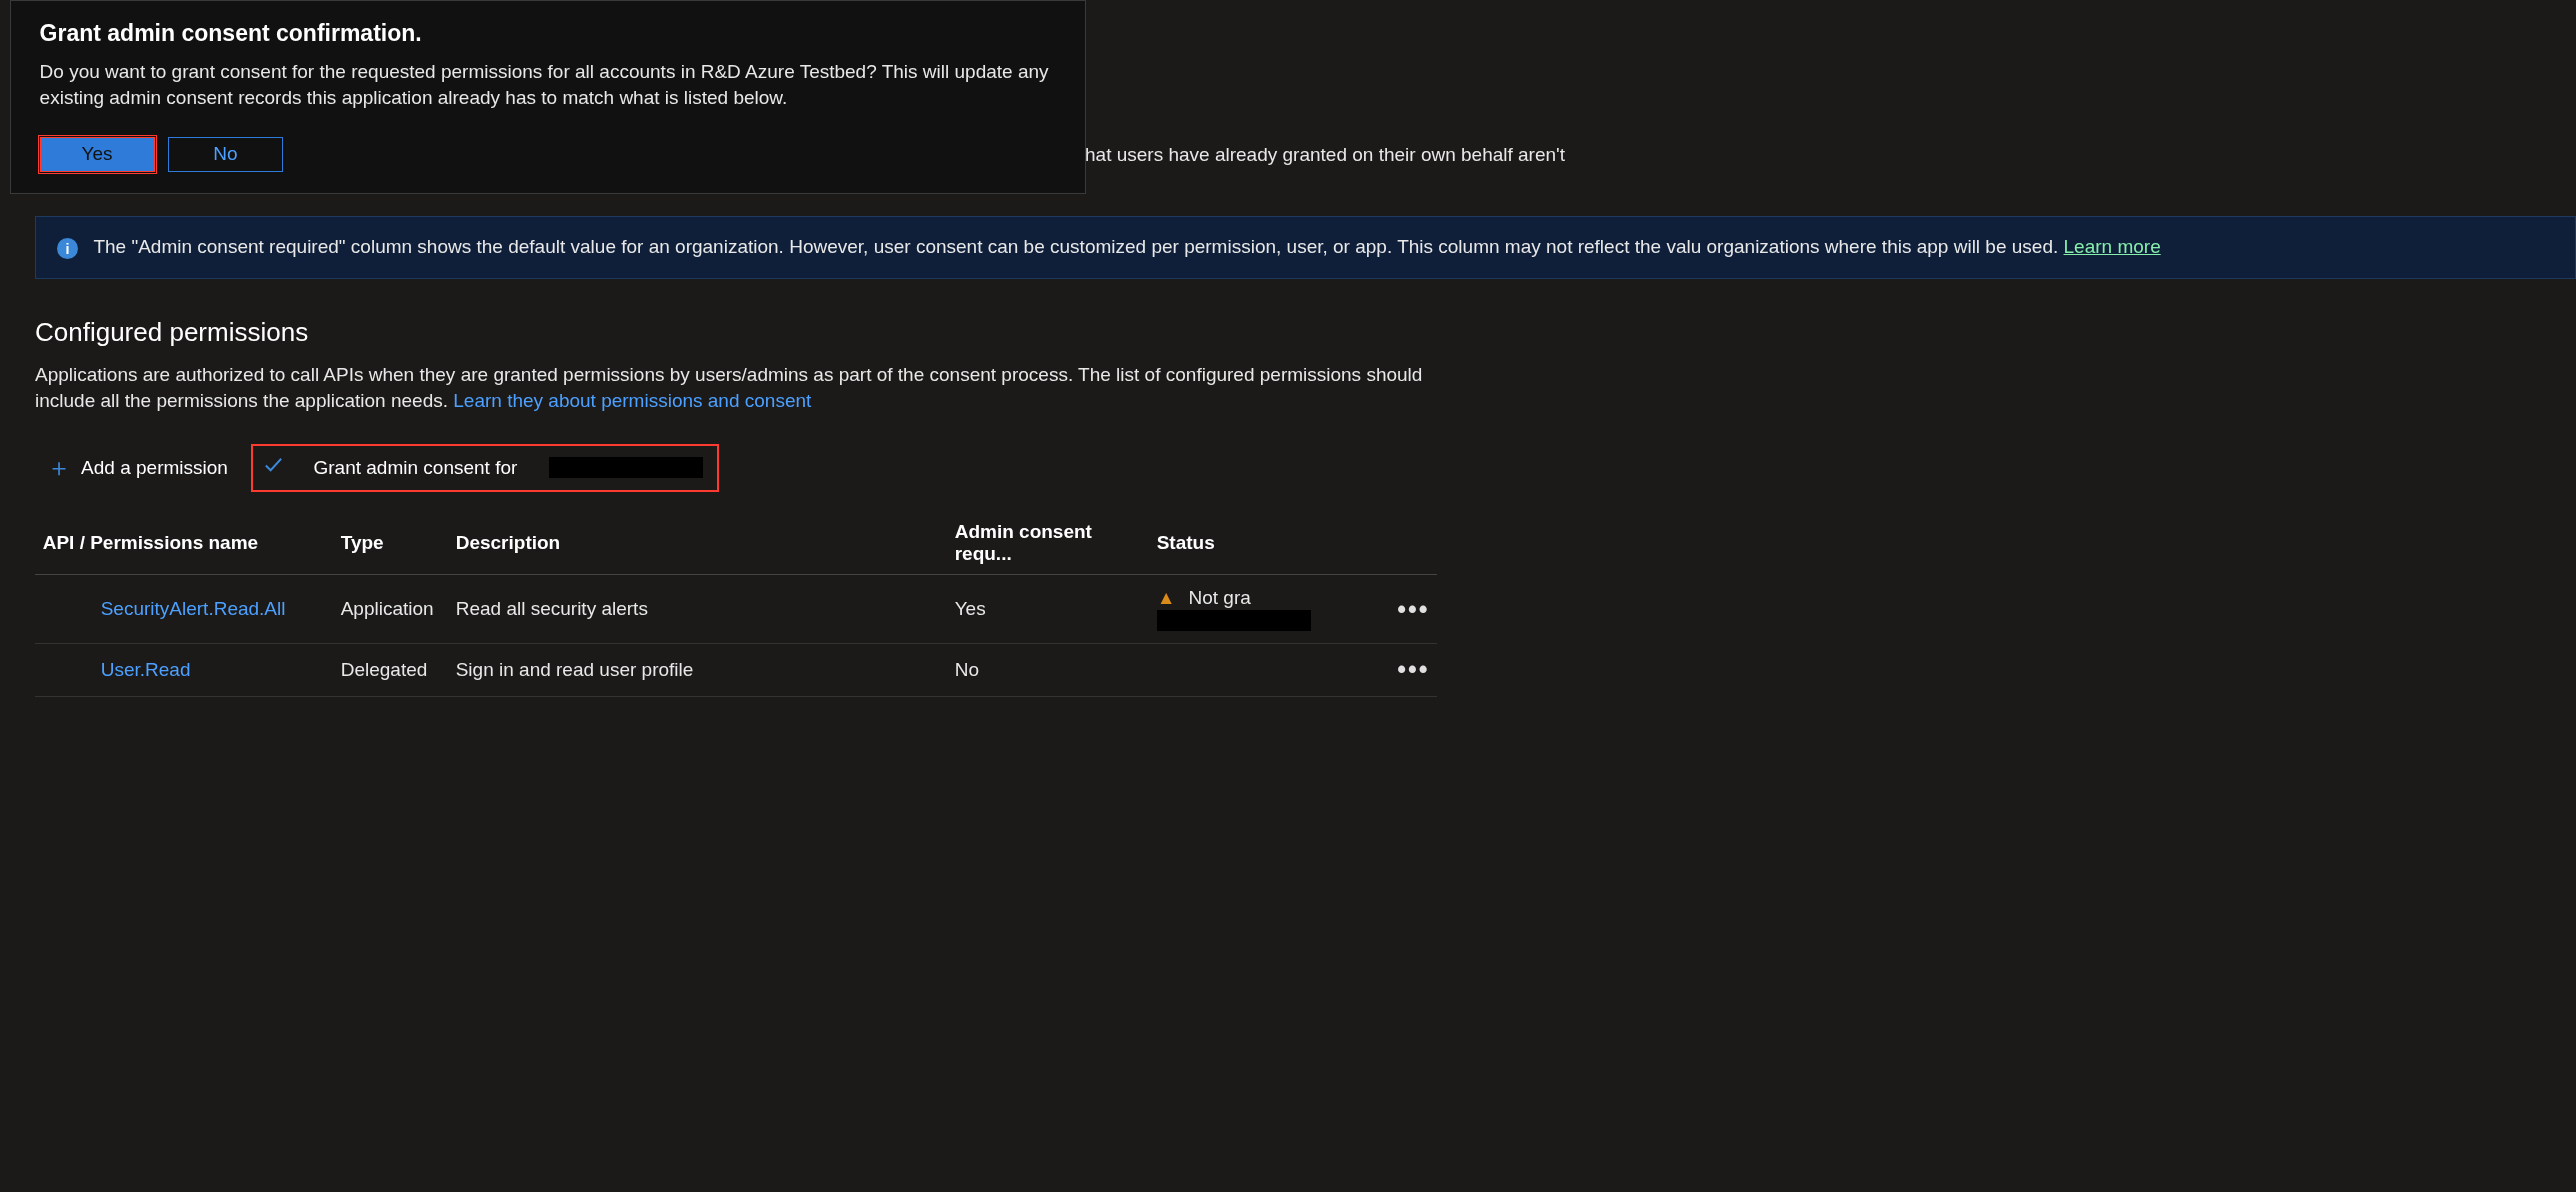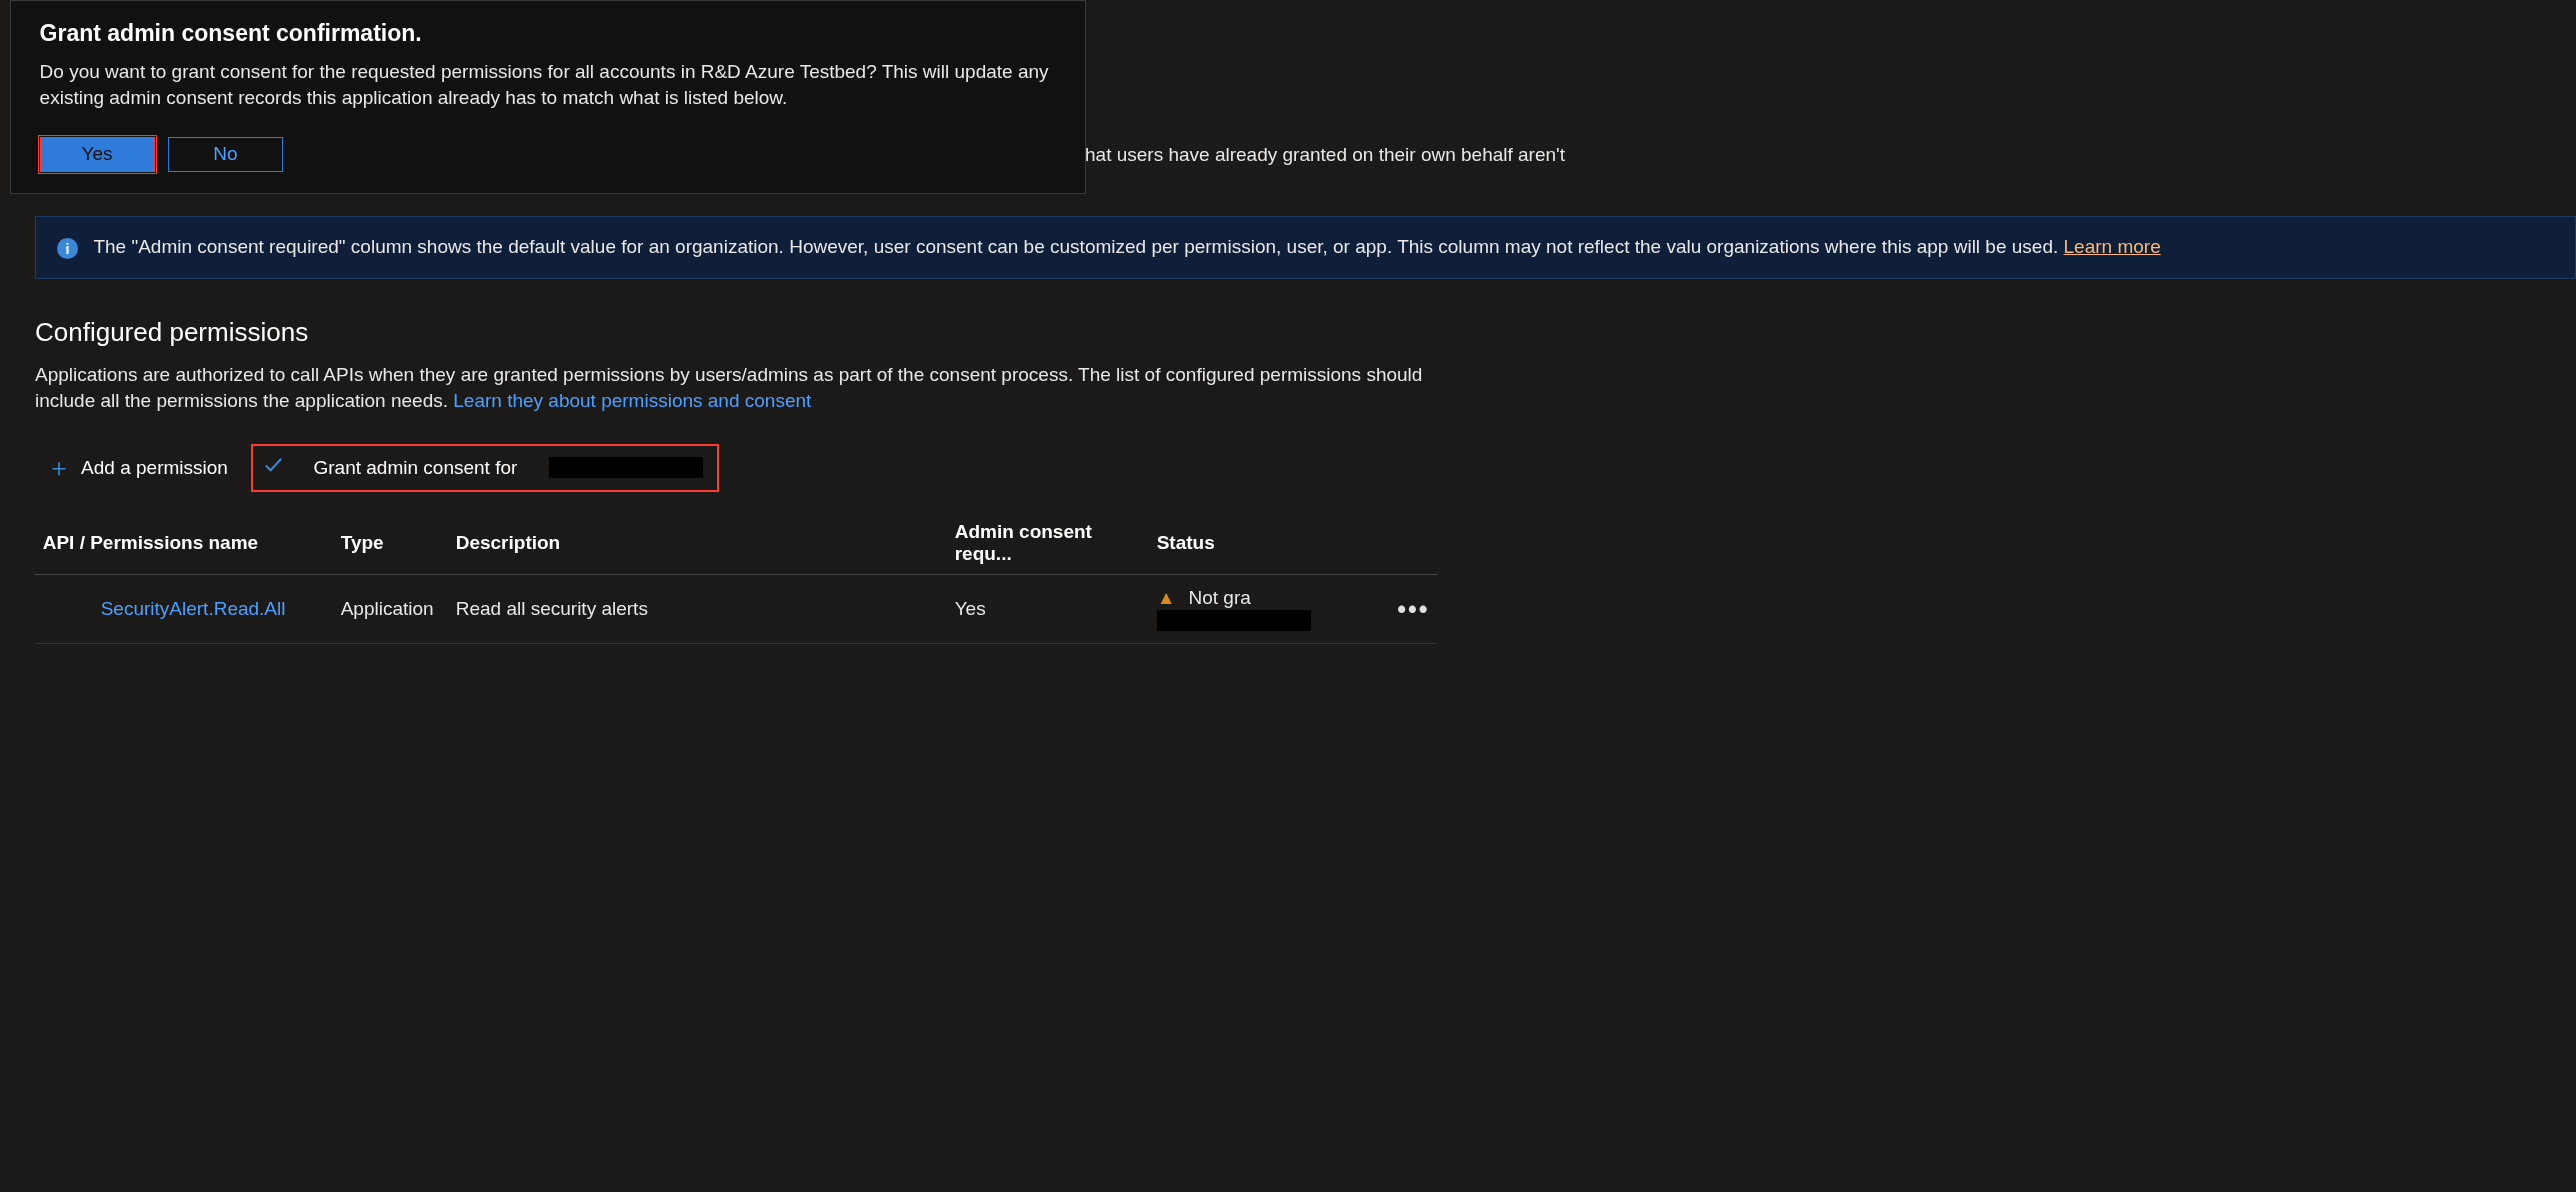--- a/index.html
+++ b/index.html
@@ -99,21 +99,21 @@
     align-items: center;
     justify-content: center;
     flex-shrink: 0;
     margin-top: 3.8px;
   }
   .info-text {
     color: #e8e8e8;
     font-size: 19px;
     line-height: 1.4;
   }
-  .info-text a { color: #fdba74; text-decoration: underline; }
+  .info-text a { color: #86efac; text-decoration: underline; }
 
   .section-heading {
     font-size: 26px;
     font-weight: 400;
     color: #fff;
     margin-bottom: 13.4px;
   }
   .section-desc {
     font-size: 19px;
     line-height: 1.4;
@@ -248,17 +248,25 @@
         <td><span class="perm-link">SecurityAlert.Read.All</span></td>
         <td>Application</td>
         <td>Read all security alerts</td>
         <td>Yes</td>
         <td>
           <span class="warn-tri">▲</span>
           <span>Not gra</span><span class="redact"></span>
         </td>
         <td class="col-menu"><span class="dots">•••</span></td>
       </tr>
+      <tr>
+        <td><span class="perm-link">User.Read</span></td>
+        <td>Delegated</td>
+        <td>Sign in and read user profile</td>
+        <td>No</td>
+        <td></td>
+        <td class="col-menu"><span class="dots">•••</span></td>
+      </tr>
     </tbody>
   </table>
 
 </div>
 
 
 </body></html>

